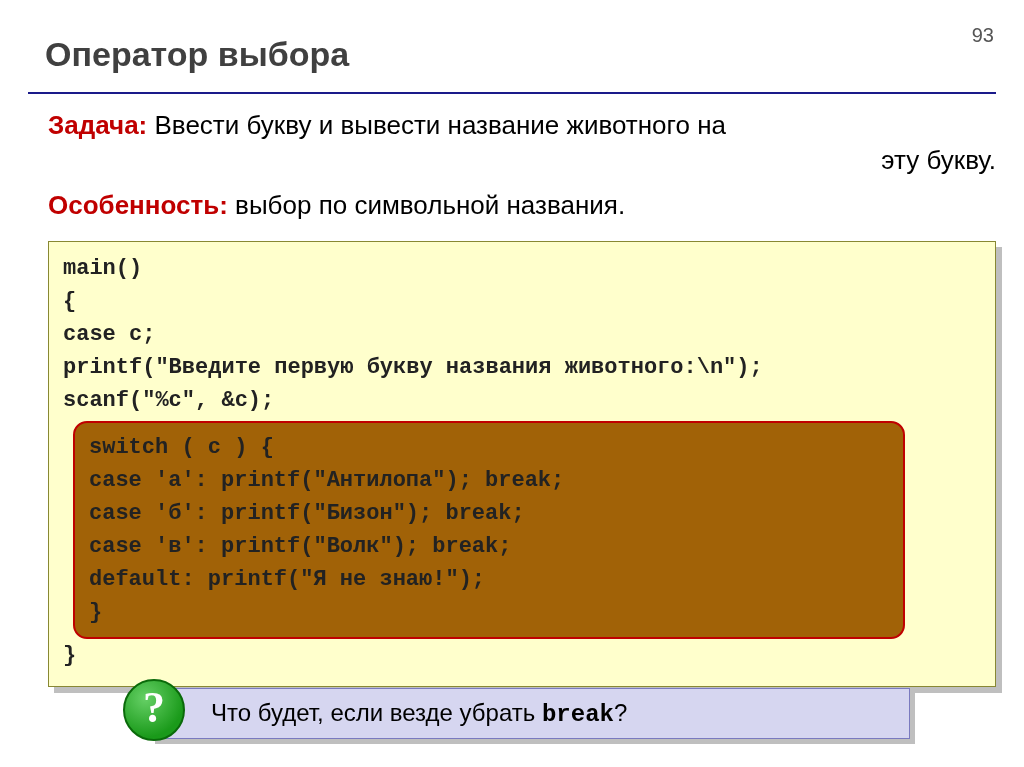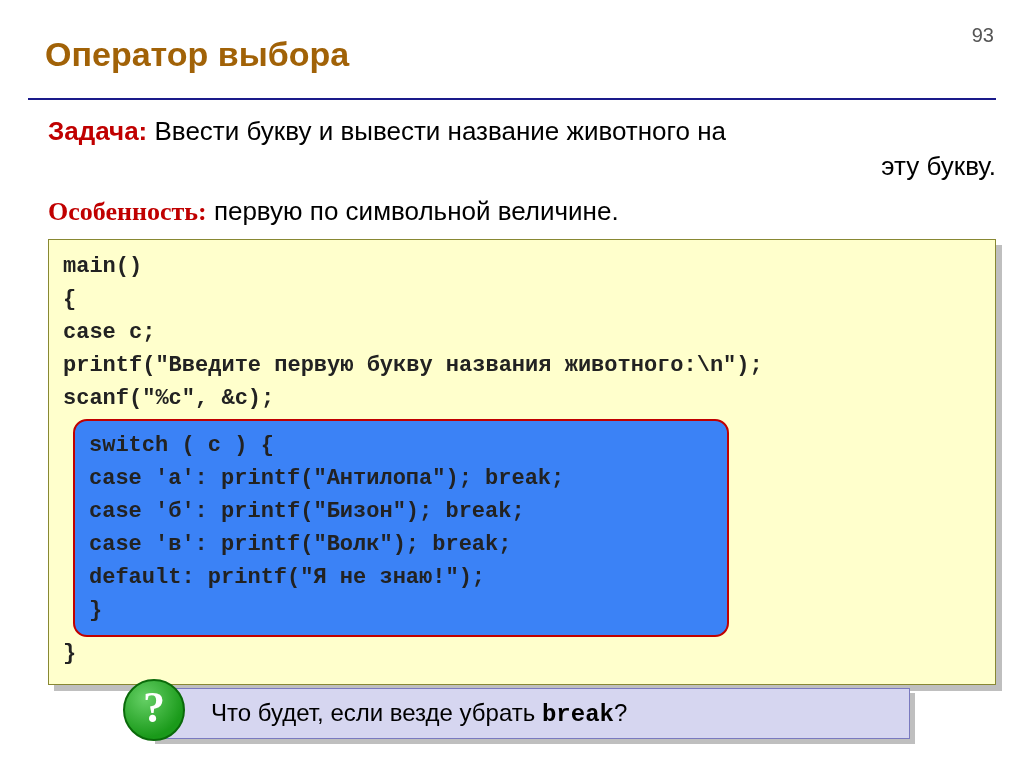--- a/index.html
+++ b/index.html
@@ -13,22 +13,22 @@
   .page-number {
     position: absolute;
     top: 24px;
     right: 30px;
     font-size: 20px;
     color: #555;
   }
   .title {
     font-size: 34px;
     font-weight: bold;
-    color: #a16207;
-    padding: 35px 0 24px 45px;
+    color: #404040;
+    padding: 35px 0 18px 45px;
   }
   .divider {
     border: none;
     border-top: 2px solid #1a1a8a;
     margin: 0 28px;
   }
   .content {
     padding: 14px 28px 8px 48px;
   }
   .task {
@@ -46,24 +46,23 @@
     margin-top: 2px;
     text-align: right;
   }
   .feature {
     font-size: 26px;
     margin-top: 14px;
   }
   .feature-label {
     color: #c00000;
     font-weight: bold;
-    font-family: Liberation Serif, serif;
   }
   .code-outer {
-    margin-top: 12px;
+    margin-top: 20px;
     margin-right: 0;
     position: relative;
   }
   .code-shadow {
     background: #bfbfbf;
     position: absolute;
     top: 6px; left: 6px; right: -6px; bottom: -6px;
     z-index: 0;
   }
   .code-block {
@@ -72,27 +71,27 @@
     padding: 10px 14px 14px 14px;
     font-family: "Courier New", monospace;
     font-size: 22px;
     font-weight: bold;
     color: #222;
     line-height: 1.5;
     position: relative;
     z-index: 1;
   }
   .switch-box {
-    background: #3b82f6;
+    background: #a16207;
     border: 2px solid #c00000;
     border-radius: 14px;
     padding: 8px 14px;
     margin-top: 4px;
     margin-left: 10px;
-    width: 656px;
+    width: 832px;
     font-family: "Courier New", monospace;
     font-size: 22px;
     font-weight: bold;
     color: #222;
     line-height: 1.5;
   }
   .hint-wrap {
     position: absolute;
     left: 150px;
     bottom: 28px;
@@ -152,21 +151,21 @@
 <div class="content">
 
   <div class="task">
     <span class="task-label">Задача:</span>
     <span>Ввести букву и вывести название животного на</span>
   </div>
   <div class="task-line2">эту букву.</div>
 
   <div class="feature">
     <span class="feature-label">Особенность:</span>
-    <span>первую по символьной величине.</span>
+    <span>выбор по символьной названия.</span>
   </div>
 
   <div class="code-outer">
     <div class="code-shadow"></div>
     <div class="code-block">
       <div>main()</div>
       <div>{</div>
       <div> case c;</div>
       <div> printf("Введите первую букву названия животного:\n");</div>
       <div> scanf("%c", &amp;c);</div>

